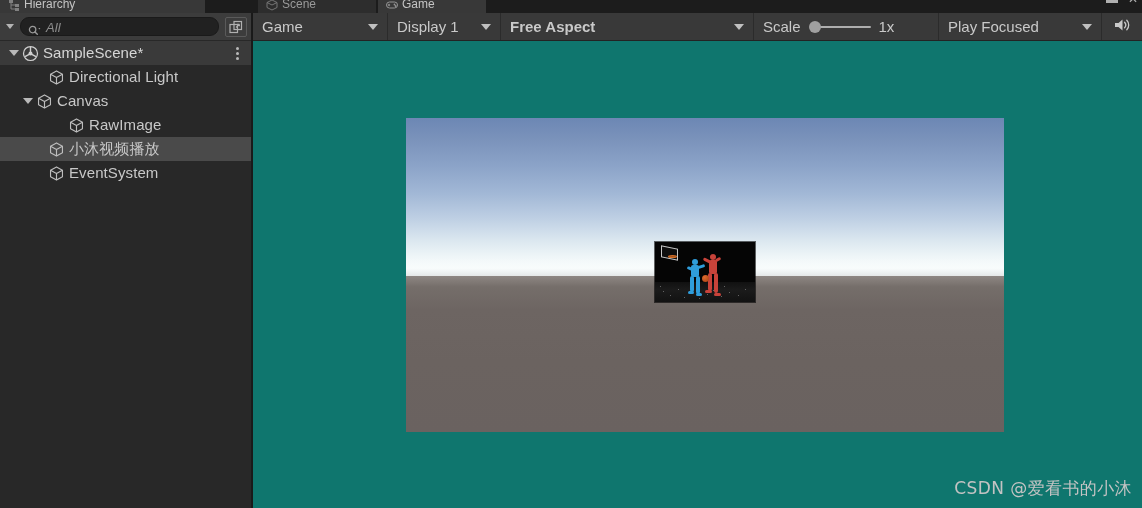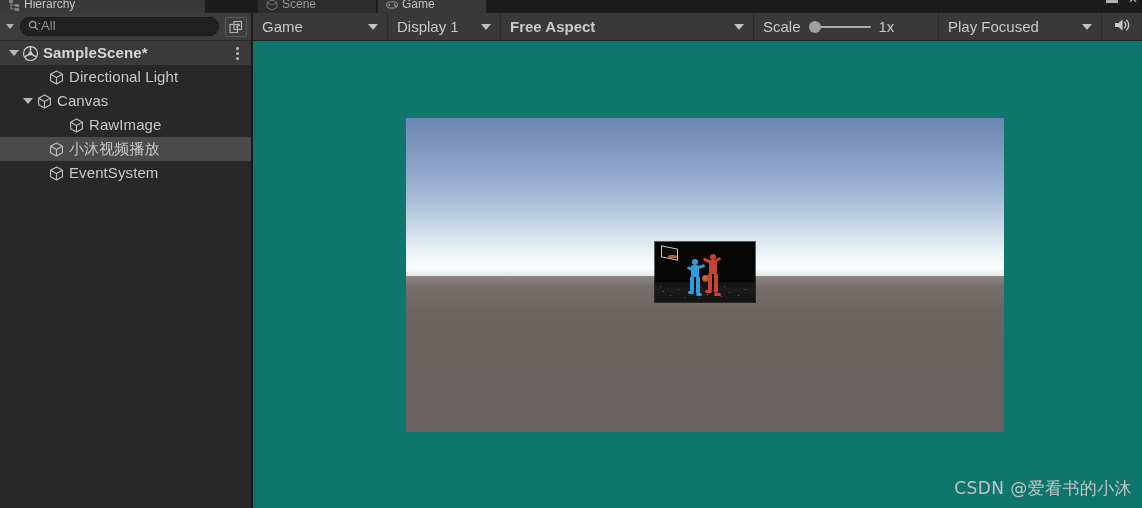--- a/index.html
+++ b/index.html
@@ -92,24 +92,26 @@
     border-right: 4px solid transparent;
     border-top: 5px solid #b4b4b4;
   }
   .search-box {
     flex: 1 1 auto;
     height: 19px;
     background: #212121;
     border: 1px solid #1a1a1a;
     border-radius: 9px;
     display: flex;
-    align-items: flex-start;
+    align-items: flex-end;
     padding: 0 6px 0 7px;
     box-sizing: border-box;
     margin: 0 6px 0 2px;
+    gap: 5px;
+    font-style: italic;
   }
   .search-glyph {
     position: relative;
     width: 13px; height: 12px;
     flex: 0 0 auto;
   }
   .search-input-txt {
     color: #8d8d8d;
     font-size: 13px;
     line-height: 15px;
@@ -154,21 +156,21 @@
     margin-right: 4px;
   }
   .row-label {
     font-size: 15px;
     color: #c8c8c8;
     line-height: 18px;
     letter-spacing: .1px;
   }
   .row.scene-row .row-label {
     color: #d6d6d6;
-    font-weight: bold;
+    font-weight: normal;
     font-size: 15px;
   }
   .row-kebab {
     position: absolute;
     right: 8px; top: 0;
     height: 24px;
     width: 12px;
     display: flex; flex-direction: column;
     align-items: center; justify-content: center;
     gap: 2px;

